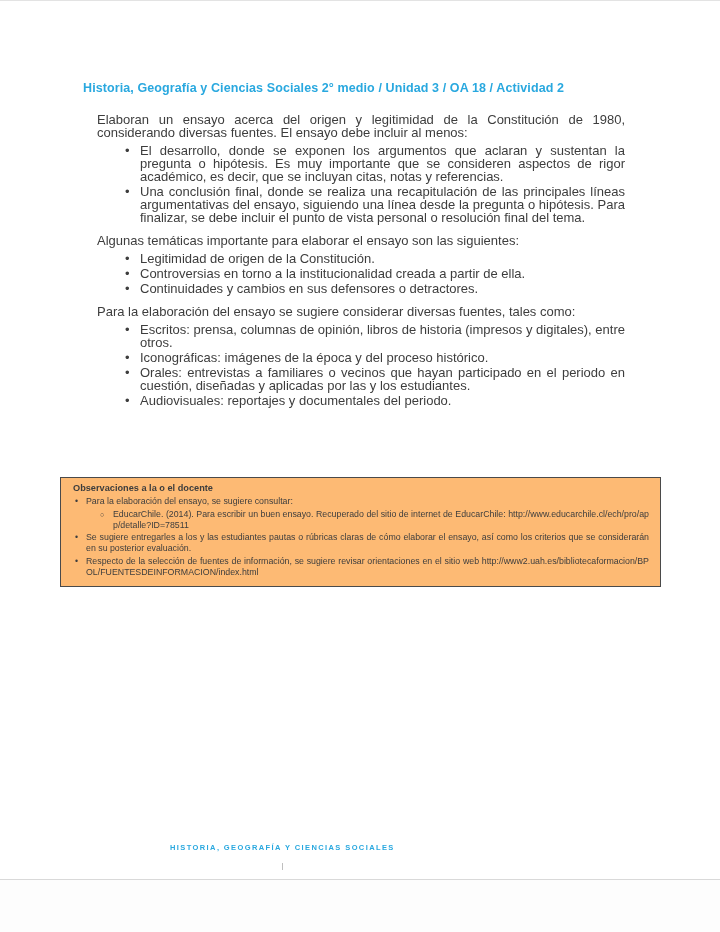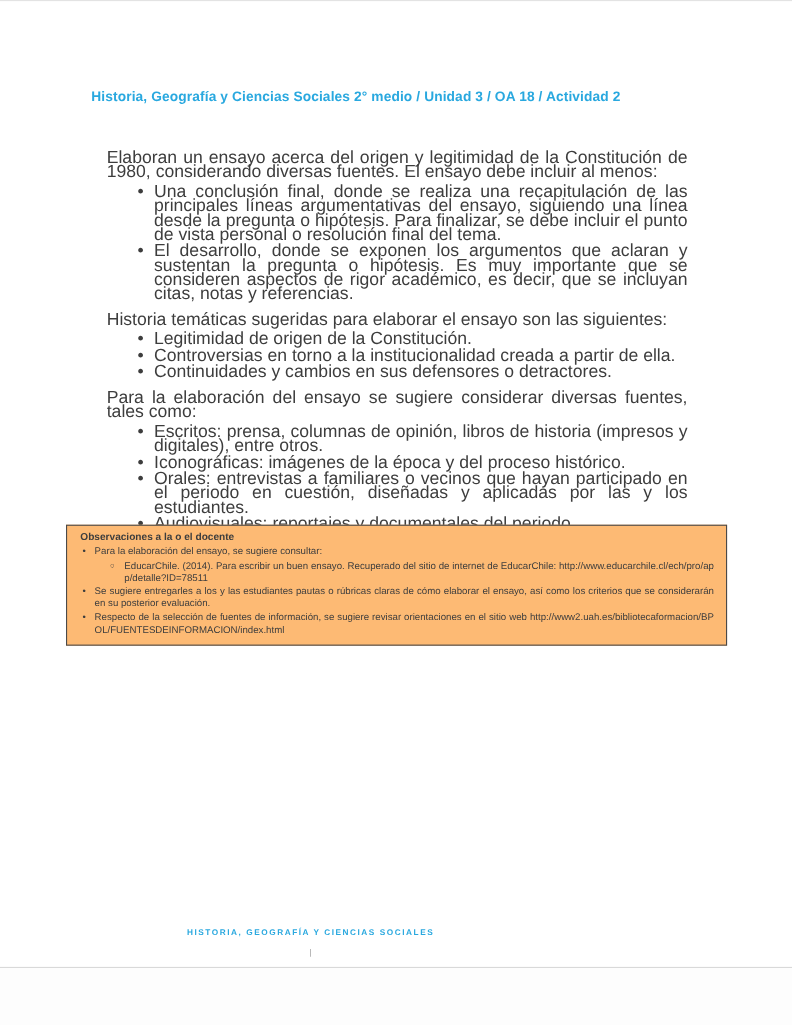--- a/index.html
+++ b/index.html
@@ -25,24 +25,23 @@
     font-size: 12.5px;
     font-weight: bold;
     letter-spacing: 0.1px;
     color: var(--accent, #29a8df);
   }
   .content {
     position: absolute;
     left: 97px; top: 112px;
     width: 528px;
     color: var(--text, #3d3d3d);
-    font-size: 16px;
+    font-size: 13px;
     line-height: 13px;
     text-align: justify;
-    margin-top: 24px;
   }
   .para { margin: 0 0 5px 0; }
   ul.bullets { list-style: none; margin: 0 0 10px 0; padding: 0; }
   ul.bullets li { position: relative; padding-left: 43px; margin-bottom: 2px; }
   ul.bullets li::before { content: "\2022"; position: absolute; left: 28px; top: 0; }
 
   .obs-box {
     position: absolute;
     left: 60px; top: 476px;
     width: 601px;
@@ -85,25 +84,25 @@
 
 <div class="page">
 
   <h1 class="doc-title">Historia, Geografía y Ciencias Sociales 2° medio / Unidad 3 / OA 18 / Actividad 2</h1>
 
   <div class="content">
 
     <p class="para">Elaboran un ensayo acerca del origen y legitimidad de la Constitución de 1980, considerando diversas fuentes. El ensayo debe incluir al menos:</p>
 
     <ul class="bullets">
+      <li>El desarrollo, donde se exponen los argumentos que aclaran y sustentan la pregunta o hipótesis. Es muy importante que se consideren aspectos de rigor académico, es decir, que se incluyan citas, notas y referencias.</li>
       <li>Una conclusión final, donde se realiza una recapitulación de las principales líneas argumentativas del ensayo, siguiendo una línea desde la pregunta o hipótesis. Para finalizar, se debe incluir el punto de vista personal o resolución final del tema.</li>
-      <li>El desarrollo, donde se exponen los argumentos que aclaran y sustentan la pregunta o hipótesis. Es muy importante que se consideren aspectos de rigor académico, es decir, que se incluyan citas, notas y referencias.</li>
     </ul>
 
-    <p class="para">Historia temáticas sugeridas para elaborar el ensayo son las siguientes:</p>
+    <p class="para">Algunas temáticas importante para elaborar el ensayo son las siguientes:</p>
 
     <ul class="bullets">
       <li>Legitimidad de origen de la Constitución.</li>
       <li>Controversias en torno a la institucionalidad creada a partir de ella.</li>
       <li>Continuidades y cambios en sus defensores o detractores.</li>
     </ul>
 
     <p class="para">Para la elaboración del ensayo se sugiere considerar diversas fuentes, tales como:</p>
 
     <ul class="bullets">

